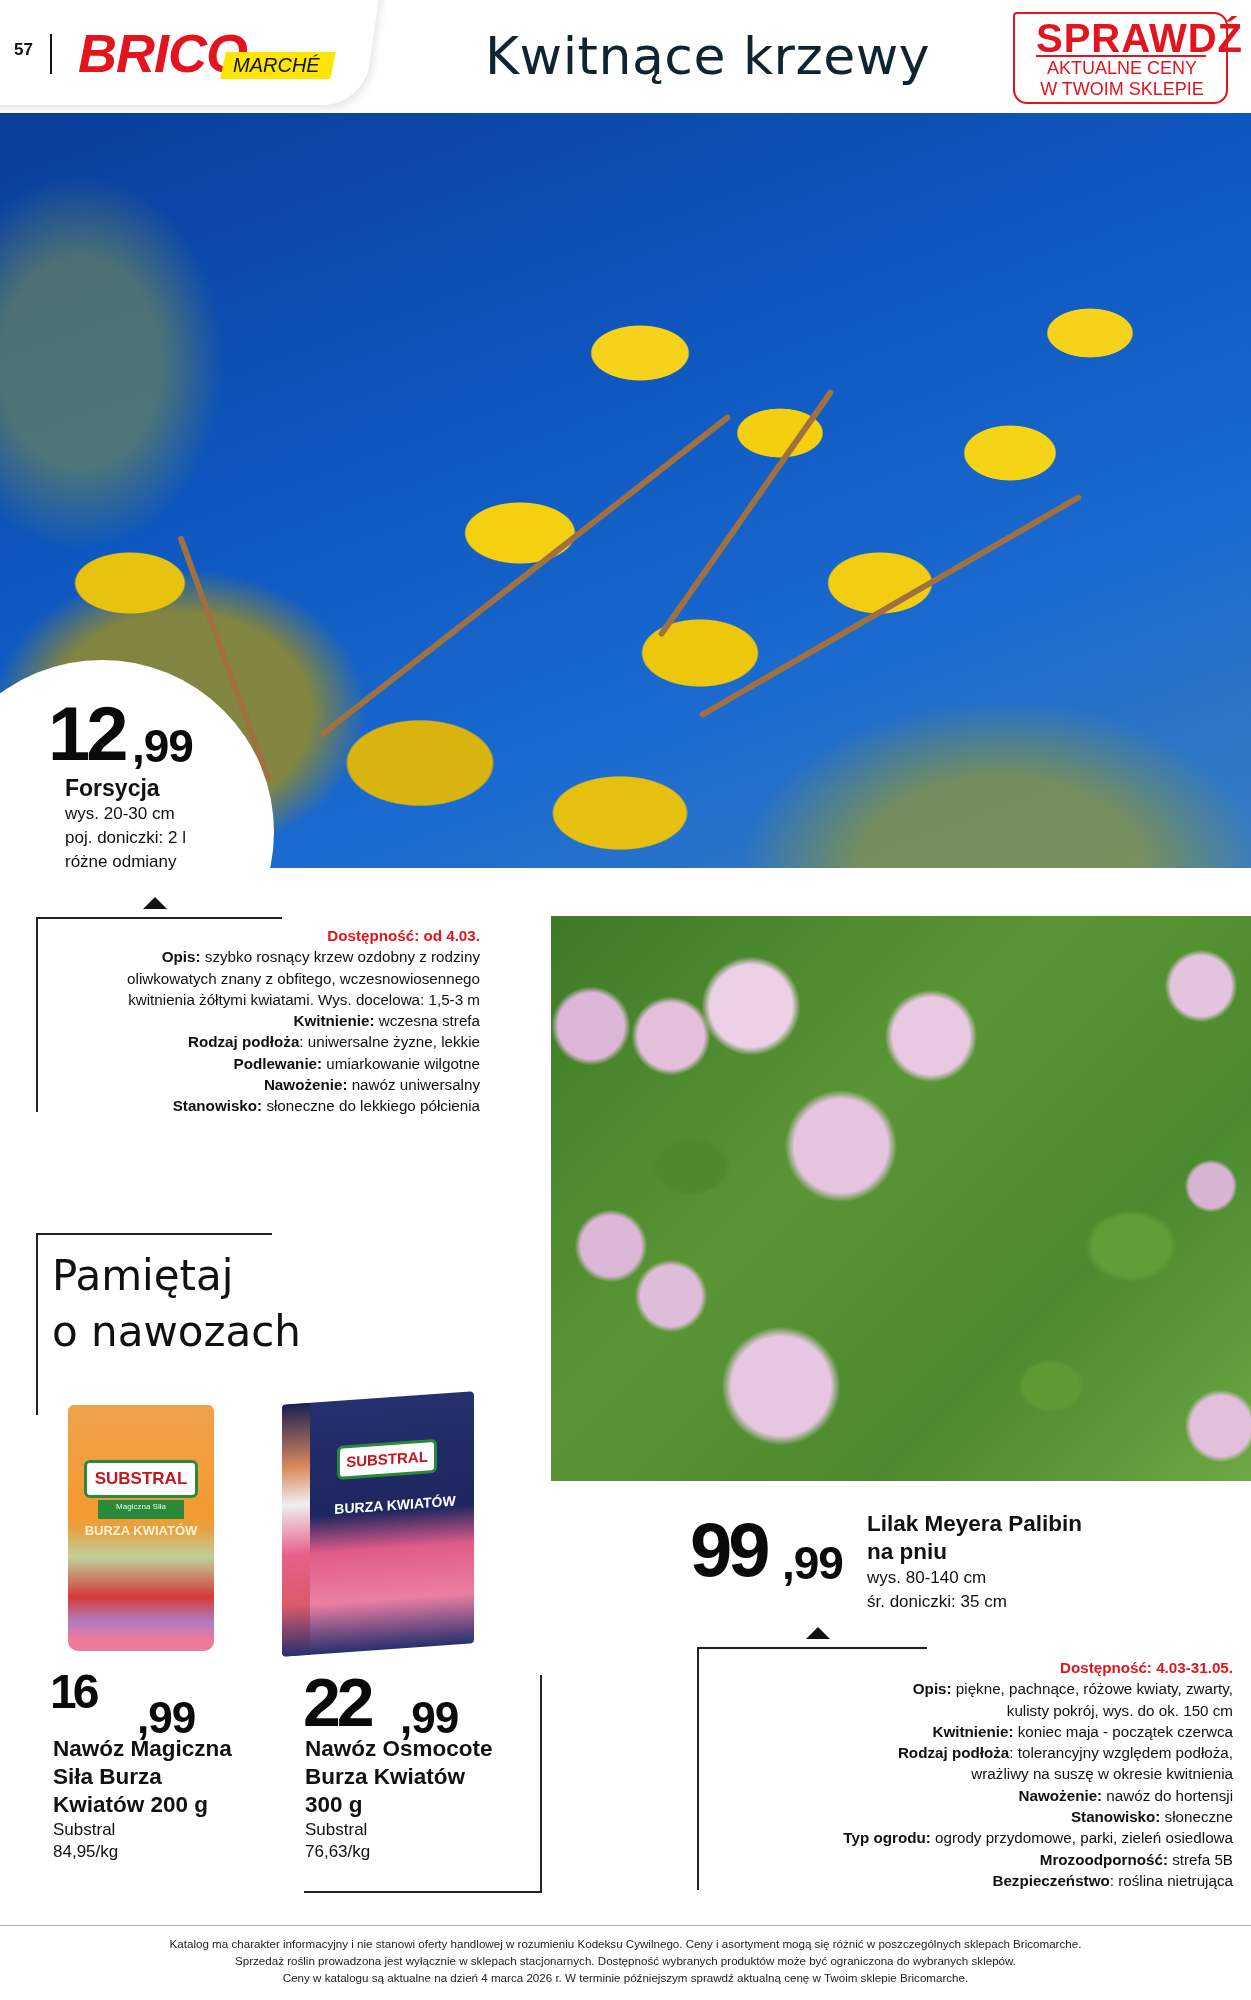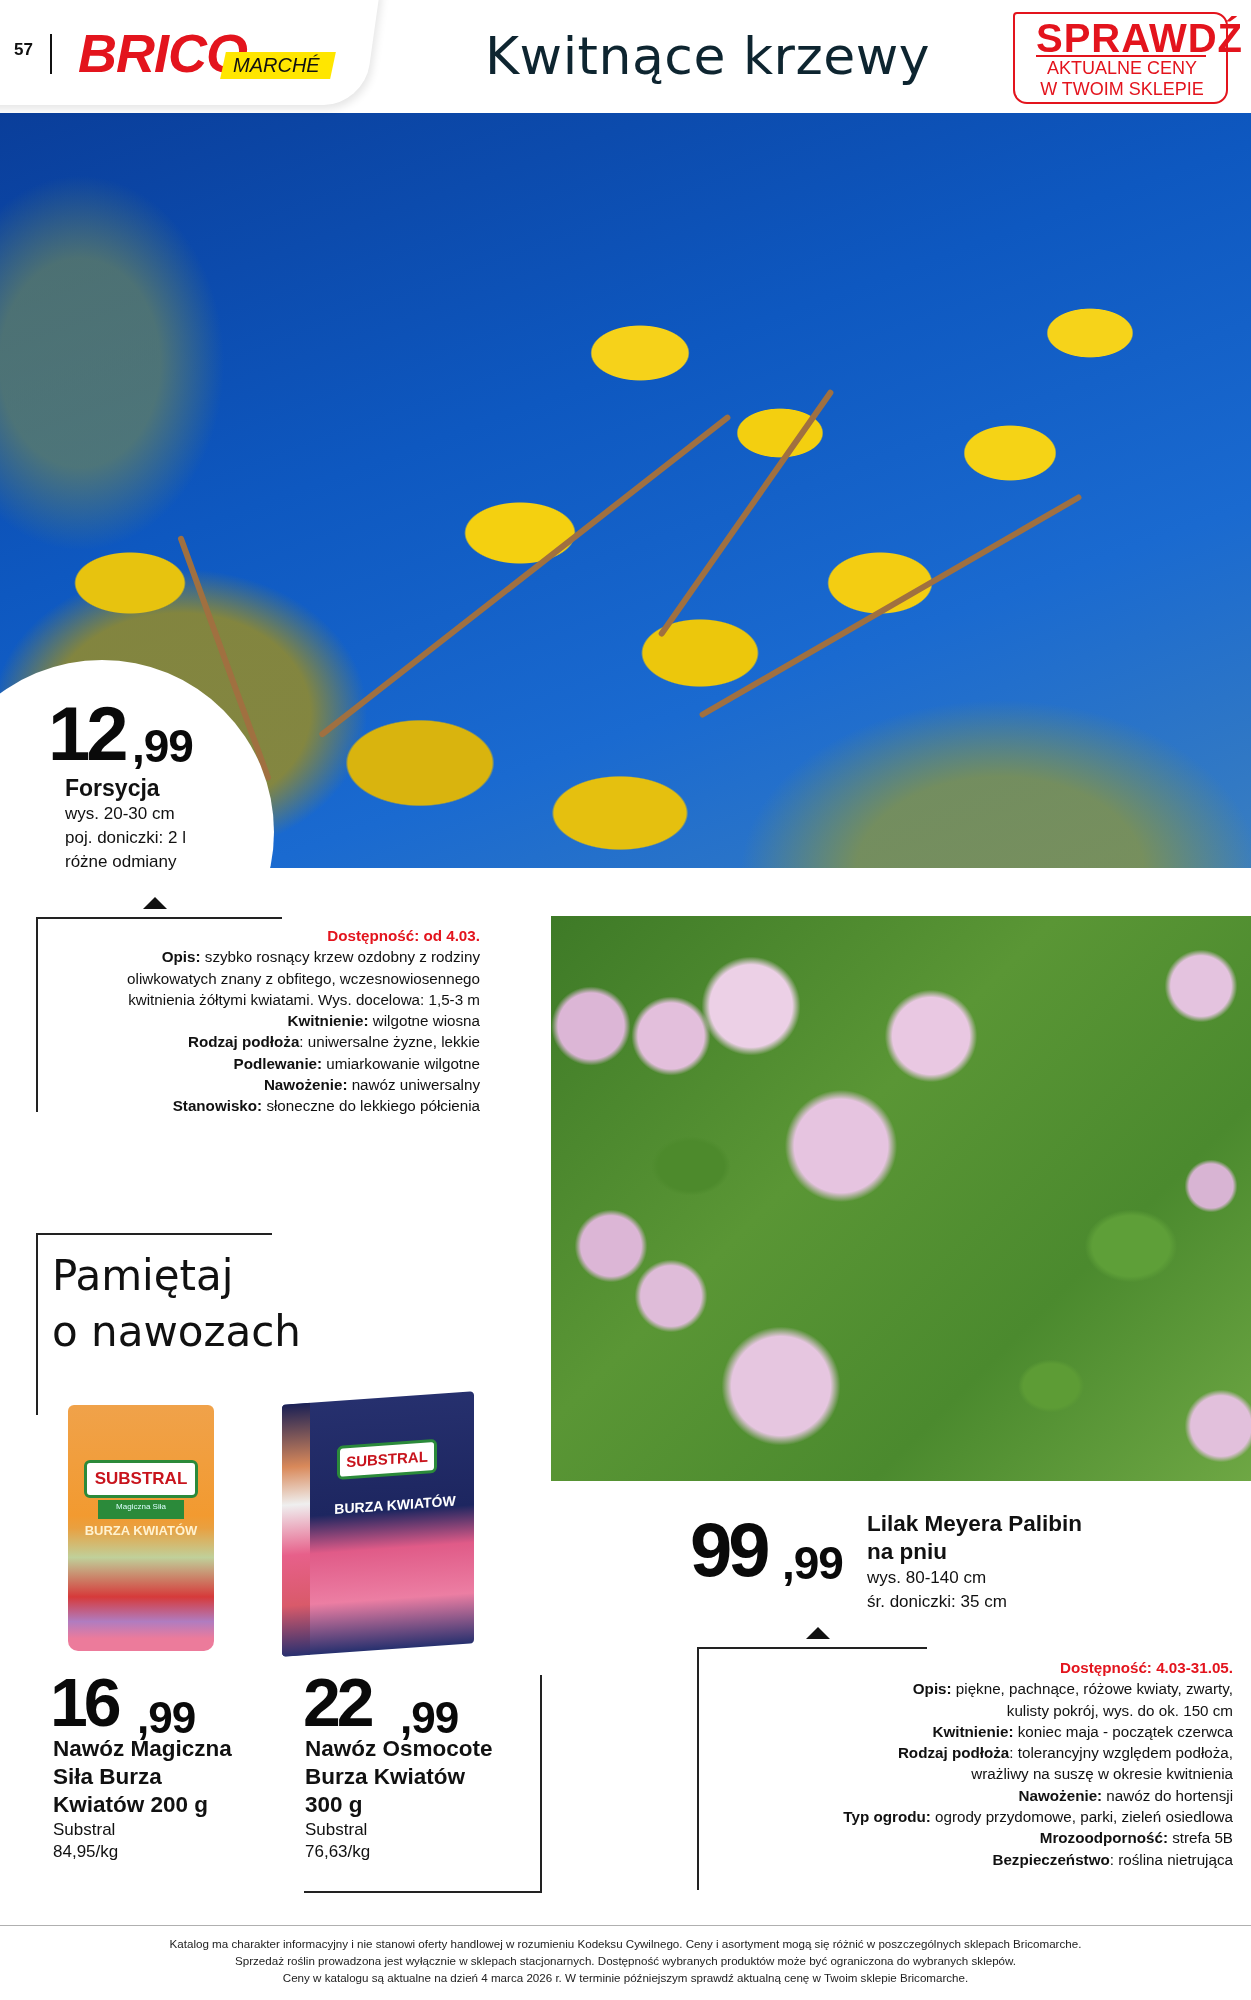--- a/index.html
+++ b/index.html
@@ -93,21 +93,21 @@
               color: #c8141d; font-weight: bold; font-size: 17px; text-align: center; line-height: 32px; }
   .bag-sub { position: absolute; left: 30px; top: 95px; width: 86px; height: 19px; background: #2b8a3a; color: #dff; font-size: 8px; text-align: center; line-height: 14px; }
   .bag-title { position: absolute; left: 6px; top: 118px; width: 134px; font-size: 13px; font-weight: bold; color: #fff2d0; text-align: center; }
   .box { left: 282px; top: 1398px; width: 192px; height: 252px; border-radius: 4px;
          background: linear-gradient(180deg, #26306e 0%, #1d2660 45%, #e05b88 60%, #ec7ea3 80%, #26306e 100%); overflow: hidden; transform: skewY(-4deg); }
   .box-side { position: absolute; left: 0; top: 0; width: 28px; height: 100%; background: linear-gradient(180deg, #1a2055, #d9895a 25%, #efefef 40%, #e7608a 60%, #d95a6a 80%, #2a3070); }
   .box-logo { position: absolute; left: 55px; top: 45px; width: 100px; height: 34px; background: #fff; border: 3px solid #2b8a3a; border-radius: 6px;
               color: #c8141d; font-weight: bold; font-size: 15px; text-align: center; line-height: 28px; }
   .box-title { position: absolute; left: 38px; top: 100px; width: 150px; font-size: 14px; font-weight: bold; color: #fff; text-align: center; }
 
-  .p2-int { left: 50px; top: 1668px; font-size: 68px; }
+  .p2-int { left: 50px; top: 1668px; font-size: 48px; }
   .p2-dec { left: 137px; top: 1696px; font-size: 44px; }
   .p3-int { left: 303px; top: 1668px; font-size: 68px; }
   .p3-dec { left: 400px; top: 1696px; font-size: 44px; }
   .prod-name { font-size: 22.5px; font-weight: bold; line-height: 28px; color: #111; }
   .prod-sub { font-size: 17px; line-height: 22px; color: #111; }
   .frame-right { left: 540px; top: 1675px; width: 2px; height: 218px; background: #222; }
   .frame-bottom { left: 304px; top: 1891px; width: 238px; height: 2px; background: #222; }
 
   
   .p4-int { left: 690px; top: 1512px; font-size: 76px; }
@@ -157,21 +157,21 @@
 <div class="abs p1-l" style="top:852px;">różne odmiany</div>
 
 <div class="abs tri" style="left:143px;top:897px;"></div>
 <div class="abs info-top" style="left:36px;top:917px;width:246px;"></div>
 <div class="abs info-left" style="left:36px;top:917px;height:195px;"></div>
 <div class="abs info-text" style="left:50px;top:925px;width:430px;">
   <div class="red">Dostępność: od 4.03.</div>
   <div><b>Opis:</b><span> szybko rosnący krzew ozdobny z rodziny</span></div>
   <div><b></b><span>oliwkowatych znany z obfitego, wczesnowiosennego</span></div>
   <div><b></b><span>kwitnienia żółtymi kwiatami. Wys. docelowa: 1,5-3 m</span></div>
-  <div><b>Kwitnienie:</b><span> wilgotne wiosna</span></div>
+  <div><b>Kwitnienie:</b><span> wczesna strefa</span></div>
   <div><b>Rodzaj podłoża</b><span>: uniwersalne żyzne, lekkie</span></div>
   <div><b>Podlewanie:</b><span> umiarkowanie wilgotne</span></div>
   <div><b>Nawożenie:</b><span> nawóz uniwersalny</span></div>
   <div><b>Stanowisko:</b><span> słoneczne do lekkiego półcienia</span></div>
 </div>
 
 <div class="abs photo-lilac"></div>
 
 <div class="abs info-top" style="left:36px;top:1233px;width:236px;"></div>
 <div class="abs info-left" style="left:36px;top:1233px;height:182px;"></div>
@@ -226,20 +226,21 @@
 <div class="abs info-top" style="left:697px;top:1647px;width:230px;"></div>
 <div class="abs info-left" style="left:697px;top:1647px;height:243px;"></div>
 <div class="abs info-text" style="left:713px;top:1657px;width:520px;">
   <div class="red">Dostępność: 4.03-31.05.</div>
   <div><b>Opis:</b><span>  piękne, pachnące, różowe kwiaty, zwarty,</span></div>
   <div><b></b><span>kulisty pokrój, wys. do ok. 150 cm</span></div>
   <div><b>Kwitnienie:</b><span> koniec maja - początek czerwca</span></div>
   <div><b>Rodzaj podłoża</b><span>: tolerancyjny względem podłoża,</span></div>
   <div><b></b><span>wrażliwy na suszę w okresie kwitnienia</span></div>
   <div><b>Nawożenie:</b><span> nawóz do hortensji</span></div>
+  <div><b>Stanowisko:</b><span> słoneczne</span></div>
   <div><b>Typ ogrodu:</b><span> ogrody przydomowe, parki, zieleń osiedlowa</span></div>
   <div><b>Mrozoodporność:</b><span> strefa 5B</span></div>
   <div><b>Bezpieczeństwo</b><span>: roślina nietrująca</span></div>
 </div>
 
 <div class="abs footer-line"></div>
 <div class="abs footer-text">
   <div>Katalog ma charakter informacyjny i nie stanowi oferty handlowej w rozumieniu Kodeksu Cywilnego. Ceny i asortyment mogą się różnić w poszczególnych sklepach Bricomarche.</div>
   <div>Sprzedaż roślin prowadzona jest wyłącznie w sklepach stacjonarnych. Dostępność wybranych produktów może być ograniczona do wybranych sklepów.</div>
   <div>Ceny w katalogu są aktualne na dzień 4 marca 2026 r. W terminie późniejszym sprawdź aktualną cenę w Twoim sklepie Bricomarche.</div>

